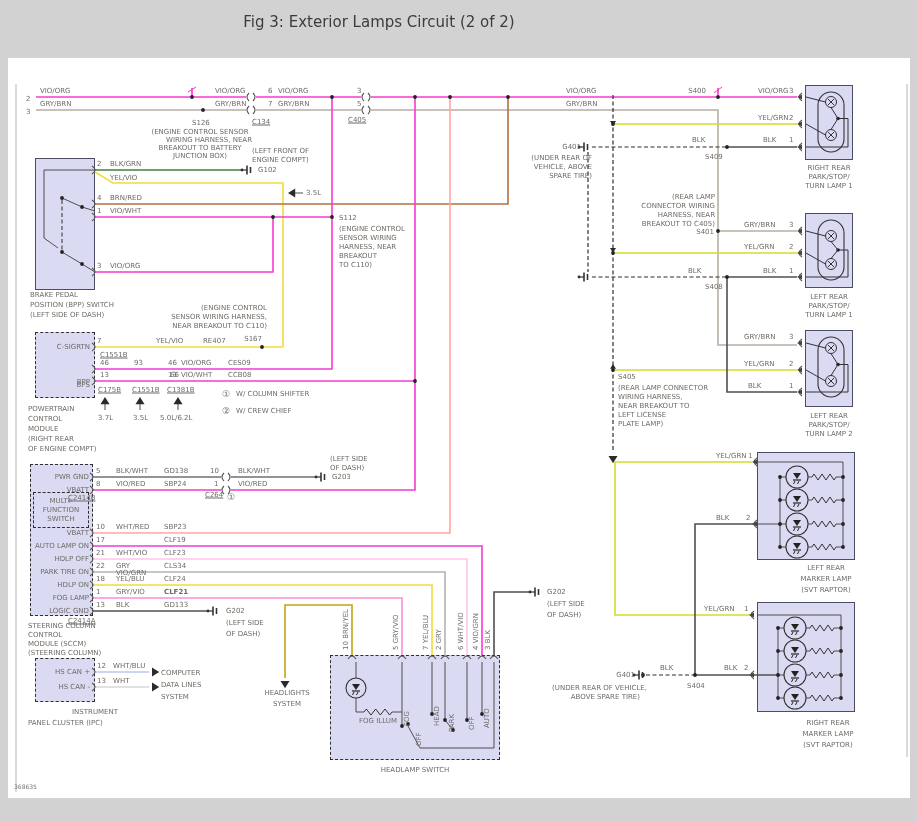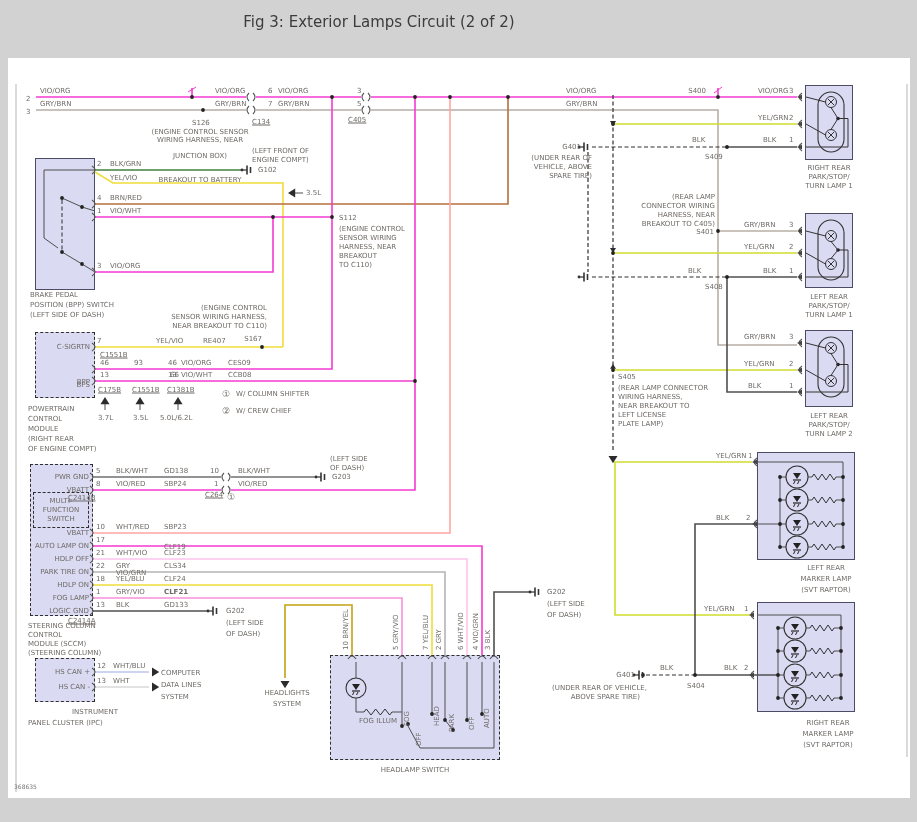--- a/index.html
+++ b/index.html
@@ -391,22 +391,22 @@
       <div class="lbl" style="left: 40px; top: 104px;">GRY/BRN</div>
       <div class="lbl" style="left: 215px; top: 91px;">VIO/ORG</div>
       <div class="lbl" style="left: 215px; top: 104px;">GRY/BRN</div>
       <div class="lbl" style="left: 268px; top: 91px;">6</div>
       <div class="lbl" style="left: 278px; top: 91px;">VIO/ORG</div>
       <div class="lbl" style="left: 268px; top: 104px;">7</div>
       <div class="lbl" style="left: 278px; top: 104px;">GRY/BRN</div>
       <div class="lbl u" style="left: 252px; top: 122px;">C134</div>
       <div class="lbl" style="left: 192px; top: 123px;">S126</div>
       <div class="lbl c" style="left: 200px; top: 132px;">(ENGINE CONTROL SENSOR</div>
-      <div class="lbl c" style="left: 200px; top: 140px; text-align: center;">WIRING HARNESS, NEAR</div>
-      <div class="lbl c" style="left: 200px; top: 148px; margin-top: 32px;">BREAKOUT TO BATTERY</div>
+      <div class="lbl c" style="left: 209px; top: 140px; text-align: center;">WIRING HARNESS, NEAR</div>
+      <div class="lbl c" style="left: 200px; top: 148px;">BREAKOUT TO BATTERY</div>
       <div class="lbl c" style="left: 200px; top: 156px;">JUNCTION BOX)</div>
       <div class="lbl" style="left: 357px; top: 91px;">3</div>
       <div class="lbl" style="left: 357px; top: 104px;">5</div>
       <div class="lbl u" style="left: 348px; top: 120px;">C405</div>
       <div class="lbl" style="left: 566px; top: 91px;">VIO/ORG</div>
       <div class="lbl" style="left: 566px; top: 104px;">GRY/BRN</div>
       <div class="lbl r" style="left: 706px; top: 91px;">S400</div>
       <div class="lbl" style="left: 758px; top: 91px;">VIO/ORG</div>
       <div class="lbl" style="left: 789px; top: 91px;">3</div>
       <div class="lbl" style="left: 758px; top: 118px;">YEL/GRN</div>
@@ -551,21 +551,21 @@
       <div class="lbl c" style="left: 61px; top: 501px;">MULTI-</div>
       <div class="lbl c" style="left: 61px; top: 510px;">FUNCTION</div>
       <div class="lbl c" style="left: 61px; top: 519px;">SWITCH</div>
       <div class="lbl r" style="left: 89px; top: 533px;">VBATT</div>
       <div class="lbl" style="left: 96px; top: 527px;">10</div>
       <div class="lbl" style="left: 116px; top: 527px;">WHT/RED</div>
       <div class="lbl" style="left: 164px; top: 527px;">SBP23</div>
       <div class="lbl r" style="left: 89px; top: 546px;">AUTO LAMP ON</div>
       <div class="lbl" style="left: 96px; top: 540px;">17</div>
       <div class="lbl" style="left: 116px; top: 540px; margin-top: 33px;">VIO/GRN</div>
-      <div class="lbl" style="left: 164px; top: 540px; margin-top: 7px;">CLF19</div>
+      <div class="lbl" style="left: 164px; top: 540px;">CLF19</div>
       <div class="lbl r" style="left: 89px; top: 559px;">HDLP OFF</div>
       <div class="lbl" style="left: 96px; top: 553px;">21</div>
       <div class="lbl" style="left: 116px; top: 553px;">WHT/VIO</div>
       <div class="lbl" style="left: 164px; top: 553px;">CLF23</div>
       <div class="lbl r" style="left: 89px; top: 572px;">PARK TIRE ON</div>
       <div class="lbl" style="left: 96px; top: 566px;">22</div>
       <div class="lbl" style="left: 116px; top: 566px;">GRY</div>
       <div class="lbl" style="left: 164px; top: 566px;">CLS34</div>
       <div class="lbl r" style="left: 89px; top: 585px;">HDLP ON</div>
       <div class="lbl" style="left: 96px; top: 579px;">18</div>

